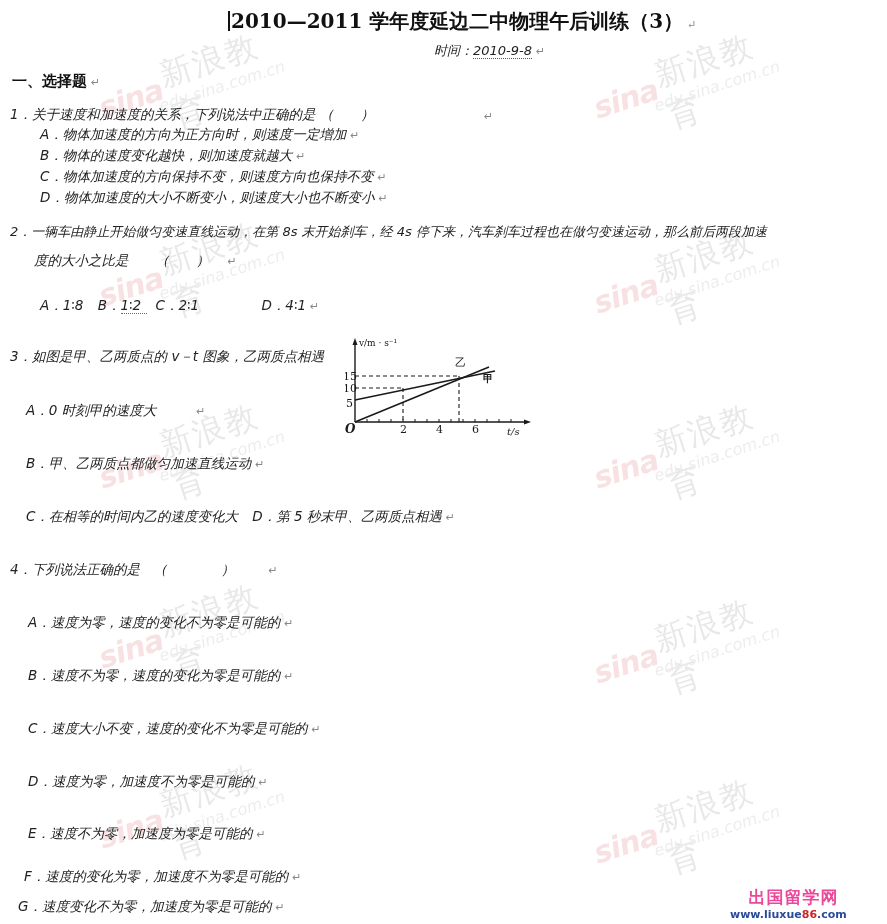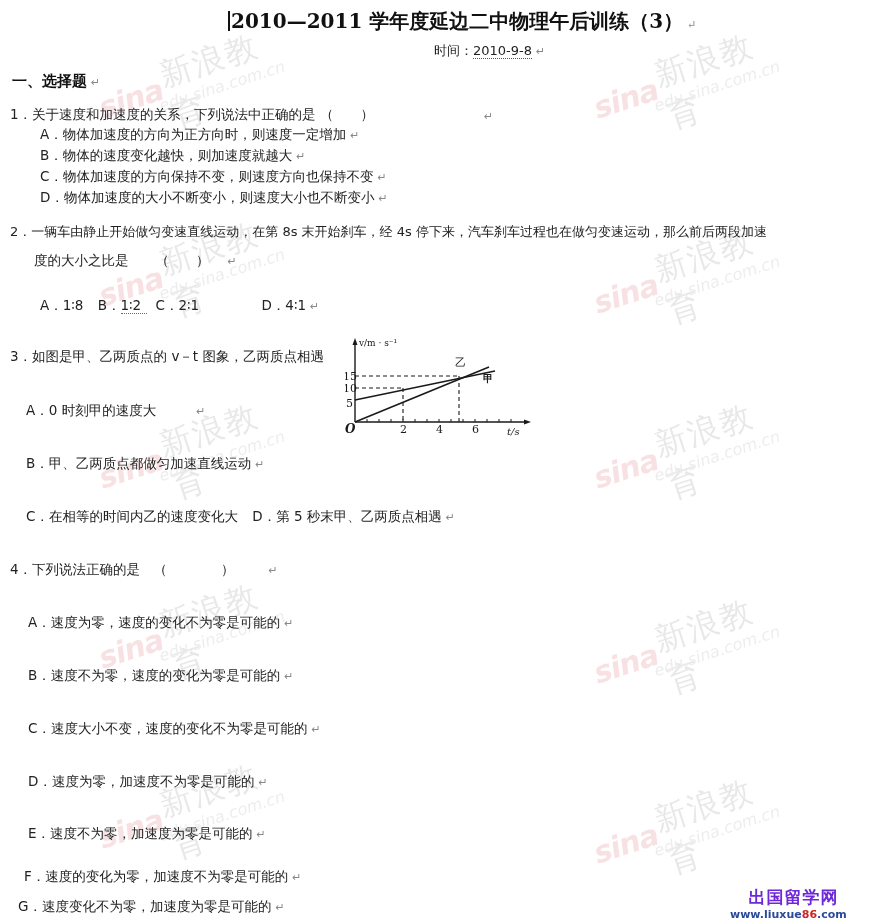--- a/index.html
+++ b/index.html
@@ -1,42 +1,42 @@
 <!DOCTYPE html>
 <html><head>
   <meta charset="utf-8">
   <style>
     html, body { margin: 0; padding: 0; }
     body {
       width: 887px; height: 924px; position: relative; overflow: hidden;
       background: #ffffff; color: #1a1a1a;
       font-family: "DejaVu Sans", "Liberation Sans", sans-serif;
     }
-    .abs { position: absolute; white-space: nowrap; }
+    .abs { position: absolute; white-space: nowrap; font-style: italic; }
     .wm {
       position: absolute; width: 190px; height: 80px; pointer-events: none;
       transform: rotate(-18deg); opacity: 0.13;
     }
     .wm .sina { position: absolute; left: 0; top: 22px; font: italic bold 30px "DejaVu Sans", sans-serif; color: #d0202a; letter-spacing: -1px; }
     .wm .xl { position: absolute; left: 68px; top: 6px; font: 32px "DejaVu Sans", sans-serif; color: #555; letter-spacing: 2px; }
     .wm .url { position: absolute; left: 58px; top: 46px; font: italic 16px "DejaVu Sans", sans-serif; color: #777; }
     .title {
       left: 228px; top: 8px; font: bold 20px "DejaVu Serif", "Liberation Serif", serif; color: #111;
     }
     .title .cursor { display: inline-block; width: 2px; height: 20px; background: #111; vertical-align: -3px; margin-right: 1px; }
     .pm { color: #888; font-size: 11px; font-weight: normal; margin-left: 4px; }
     .date-line { left: 434px; top: 42px; font-size: 13px; color: #222; }
     .date-val { border-bottom: 1px dotted #556; }
     .sec { left: 12px; top: 72px; font: bold 15px "DejaVu Sans", sans-serif; color: #111; }
     .q { font-size: 13.5px; color: #222; text-align: right; }
     .opt { font-size: 13.5px; color: #222; }
     .dot-under { border-bottom: 1px dotted #5566aa; padding-right: 6px; }
     .graph { position: absolute; left: 345px; top: 336px; }
     .footer-logo { position: absolute; left: 740px; top: 886px; text-align: center; }
-    .footer-logo .cn { font: bold 17px "DejaVu Sans", sans-serif; color: #6d28d9; letter-spacing: 1px; }
+    .footer-logo .cn { font: bold 17px "DejaVu Sans", sans-serif; color: #ec4899; letter-spacing: 1px; }
     .footer-logo .url { font: bold 11px "DejaVu Sans", sans-serif; color: #2a4a9a; margin-top: -1px; margin-left: -10px; }
     .footer-logo .url .red { color: #cc2222; }
   </style>
 </head>
 <body>
 
 <div class="wm" style="left:95px; top:40px;">
     <span class="sina">sina</span>
     <span class="xl">新浪教育</span>
     <span class="url">edu.sina.com.cn</span>

